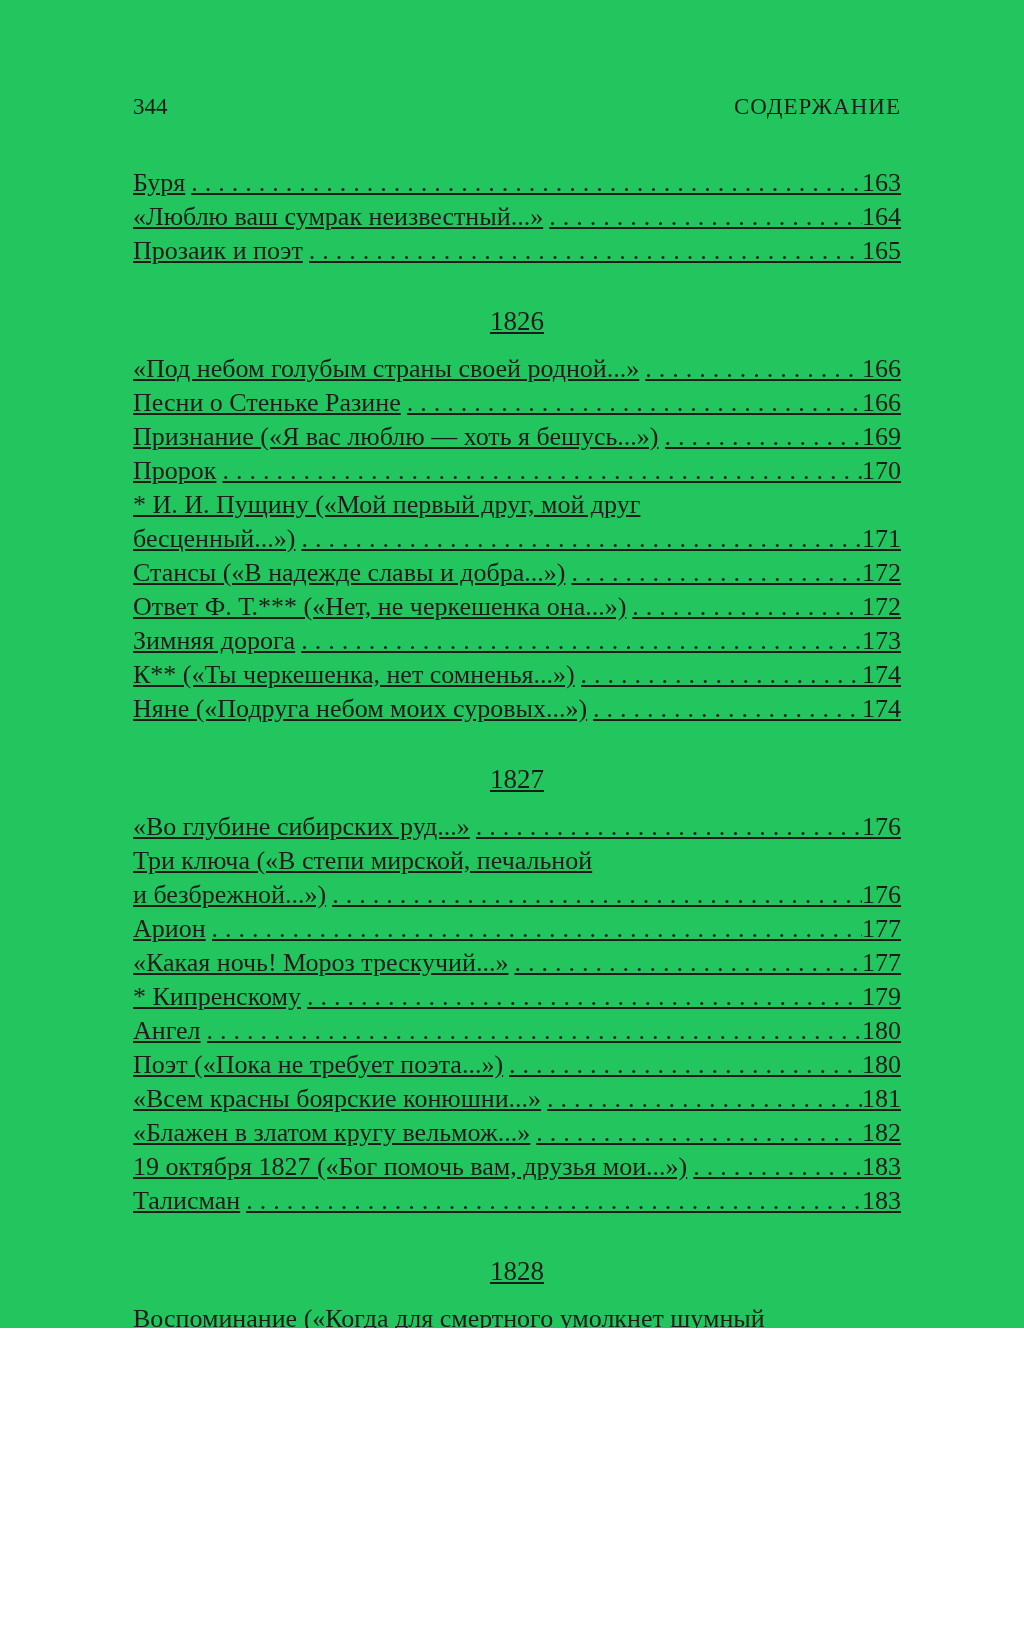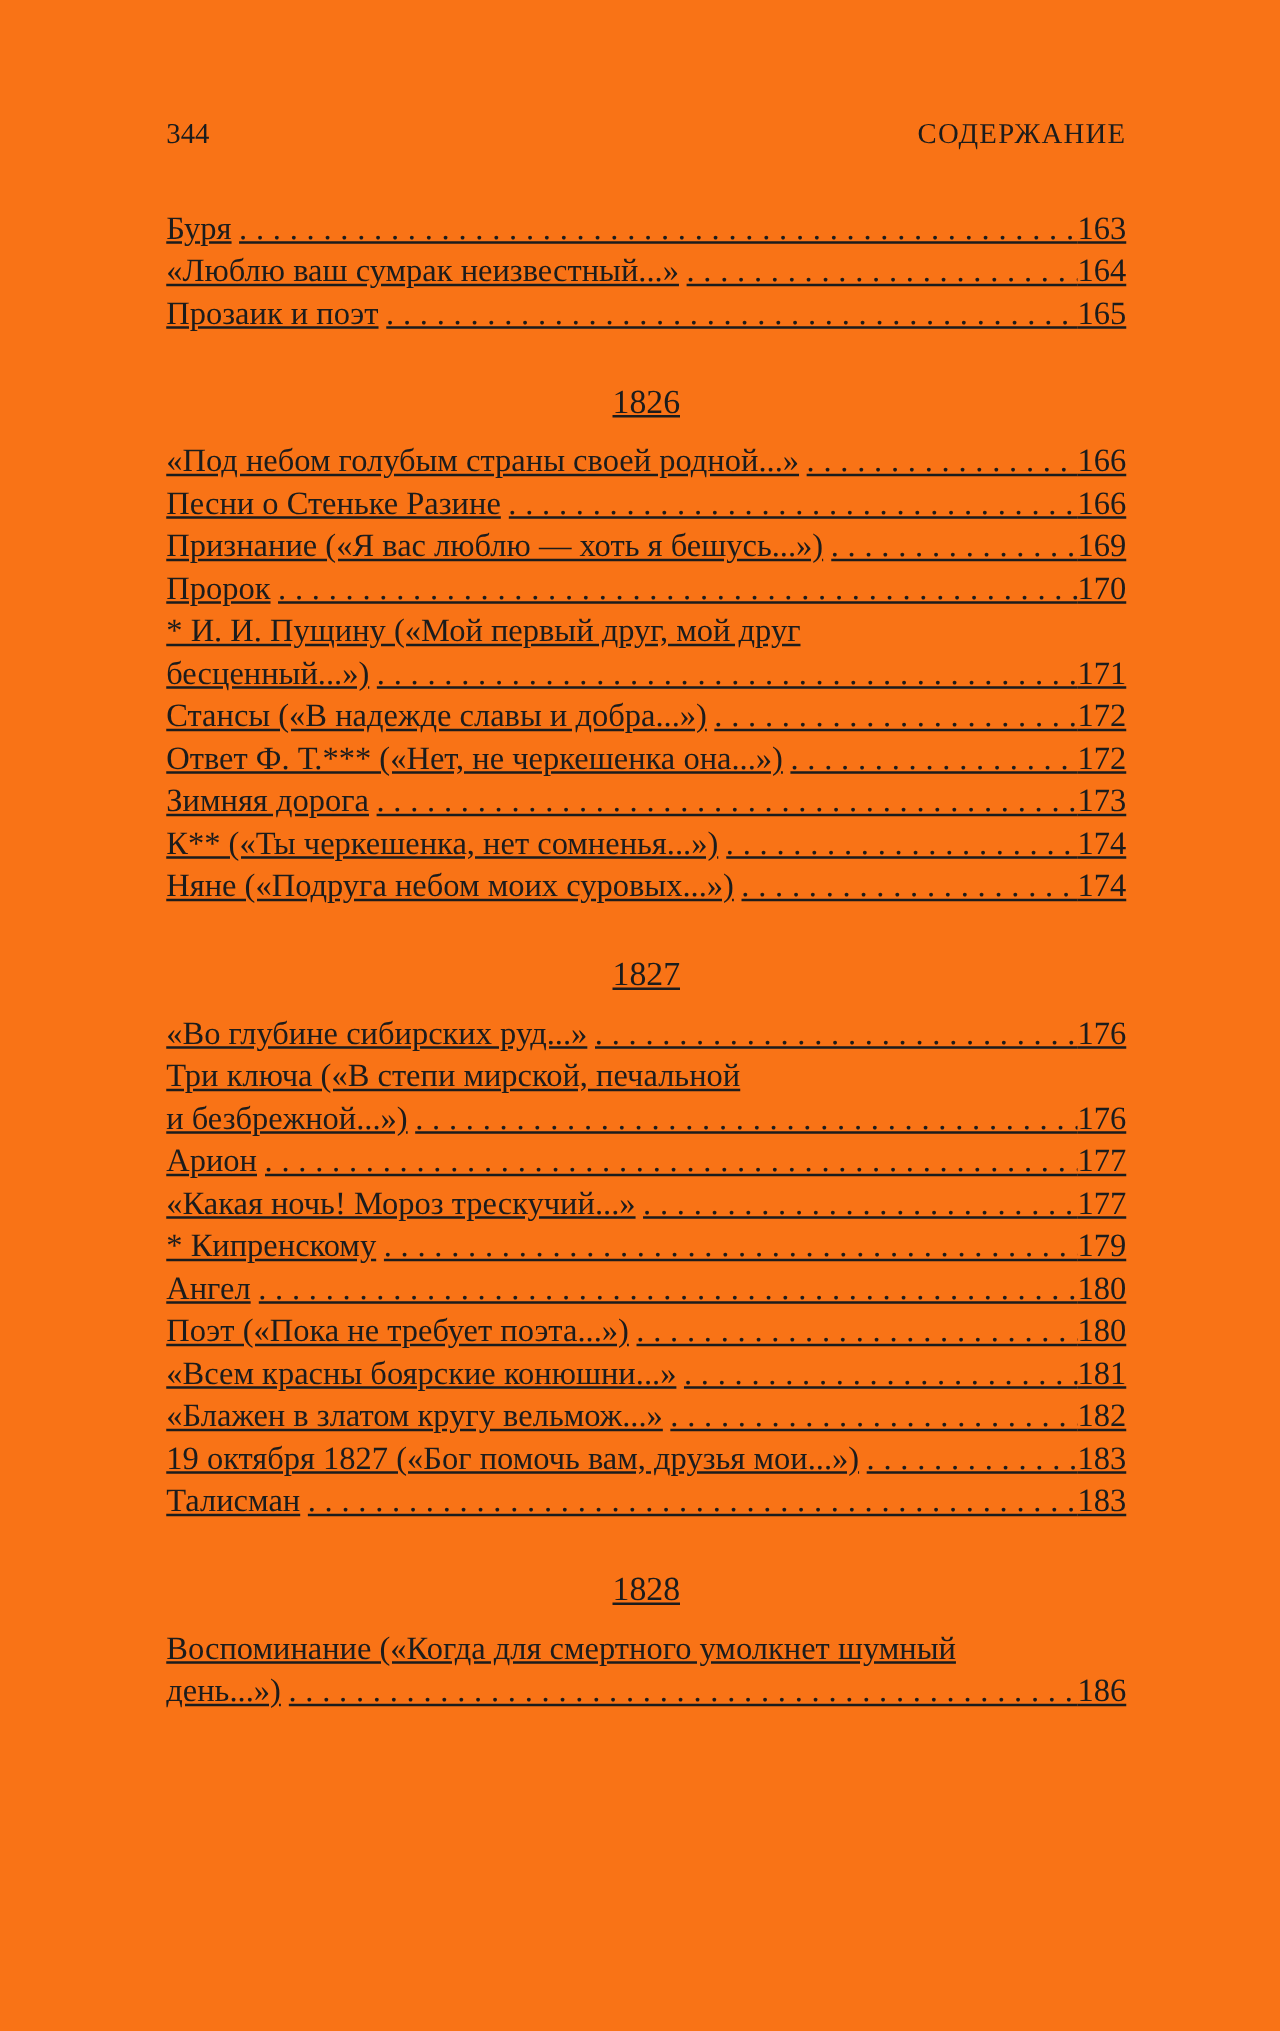--- a/index.html
+++ b/index.html
@@ -3,22 +3,22 @@
 <meta charset="utf-8">
 <style>
   html, body {
     margin: 0;
     padding: 0;
     background: #ffffff;
   }
   .page {
     position: relative;
     width: 1024px;
-    height: 1625px;
-    background: #f97316;
+    height: 1328px;
+    background: #22c55e;
     color: #1c1c1c;
     font-family: "Liberation Serif", "DejaVu Serif", serif;
     overflow: hidden;
   }
   .content {
     position: absolute;
     left: 133px;
     top: 93px;
     width: 768px;
   }

